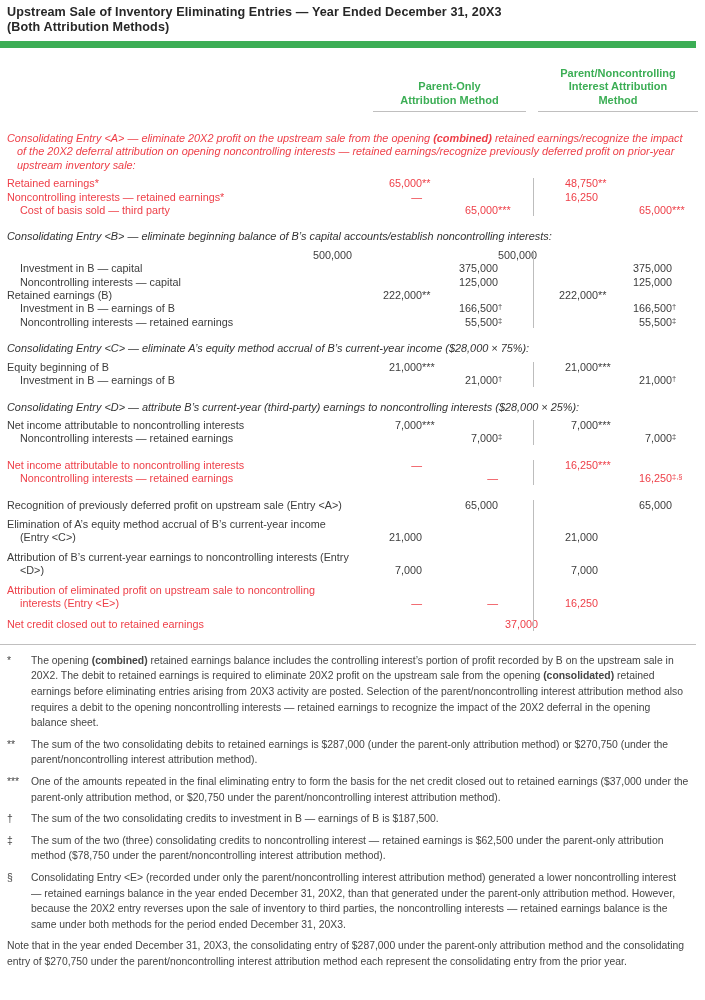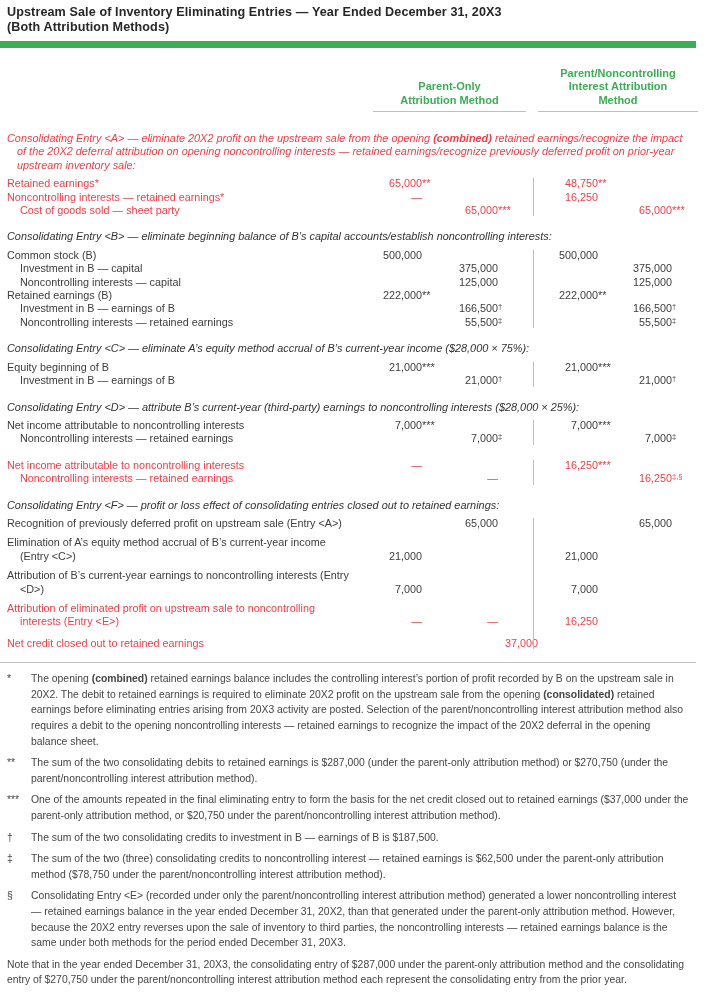--- a/index.html
+++ b/index.html
@@ -71,33 +71,32 @@
           </div>
           <div class="row red">
             <div class="lbl">Noncontrolling interests — retained earnings*</div>
             <div class="cell"><span class="numwrap">—</span></div>
             <div class="cell"></div>
             <div class="gapcell"></div>
             <div class="cell"><span class="numwrap">16,250</span></div>
             <div class="cell"></div>
           </div>
           <div class="row red">
-            <div class="lbl ind span2">Cost of goods sold — sheet party</div>
+            <div class="lbl ind span2">Cost of basis sold — third party</div>
             <div class="cell"><span class="numwrap">65,000<span class="mk">***</span></span></div>
             <div class="gapcell"></div>
             <div class="cell"></div>
             <div class="cell"><span class="numwrap">65,000<span class="mk">***</span></span></div>
           </div>
         </div>
       </div>
       <div class="section">
         <div class="shead"><span>Consolidating Entry &lt;B&gt; — eliminate beginning balance of B’s capital accounts/establish noncontrolling interests:</span></div>
         <div class="rows">
           <div class="row">
-            <div class="lbl">Common stock (B)</div>
             <div class="cell"><span class="numwrap">500,000</span></div>
             <div class="cell"></div>
             <div class="gapcell"></div>
             <div class="cell"><span class="numwrap">500,000</span></div>
             <div class="cell"></div>
           </div>
           <div class="row">
             <div class="lbl ind span2">Investment in B — capital</div>
             <div class="cell"><span class="numwrap">375,000</span></div>
             <div class="gapcell"></div>
@@ -188,21 +187,20 @@
           <div class="row red">
             <div class="lbl ind span2">Noncontrolling interests — retained earnings</div>
             <div class="cell"><span class="numwrap">—</span></div>
             <div class="gapcell"></div>
             <div class="cell"></div>
             <div class="cell"><span class="numwrap">16,250<span class="mk sup">‡,§</span></span></div>
           </div>
         </div>
       </div>
       <div class="section">
-        <div class="shead"><span>Consolidating Entry &lt;F&gt; — profit or loss effect of consolidating entries closed out to retained earnings:</span></div>
         <div class="rows spaced">
           <div class="row">
             <div class="lbl span2">Recognition of previously deferred profit on upstream sale (Entry &lt;A&gt;)</div>
             <div class="cell"><span class="numwrap">65,000</span></div>
             <div class="gapcell"></div>
             <div class="cell"></div>
             <div class="cell"><span class="numwrap">65,000</span></div>
           </div>
           <div class="row">
             <div class="lbl">Elimination of A’s equity method accrual of B’s current-year income (Entry &lt;C&gt;)</div>

